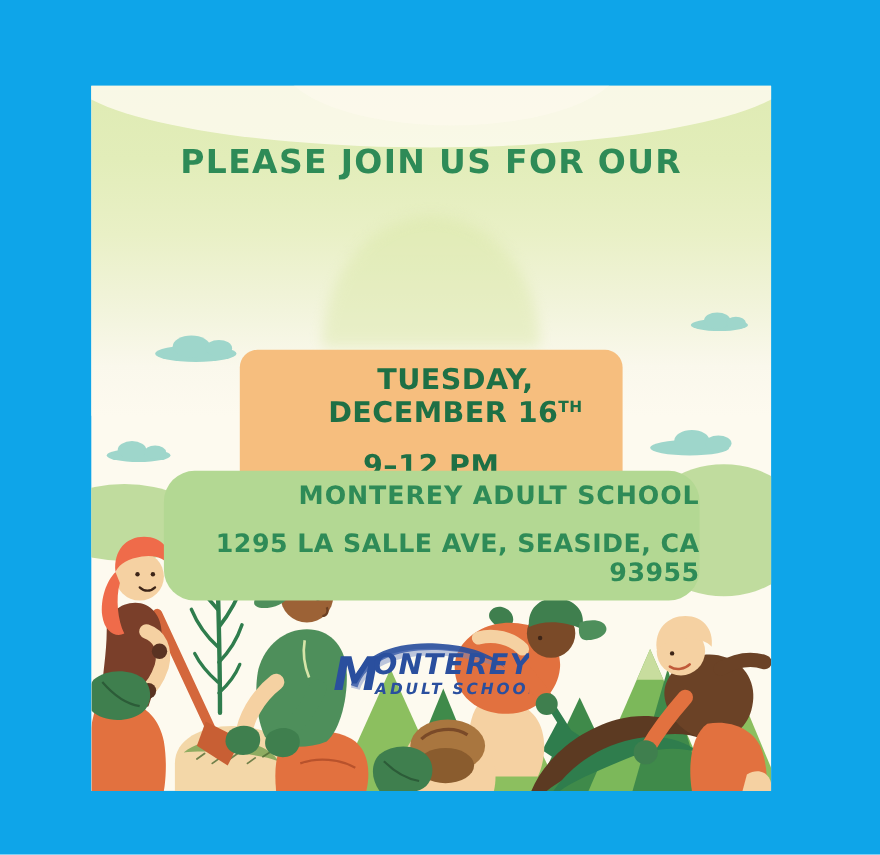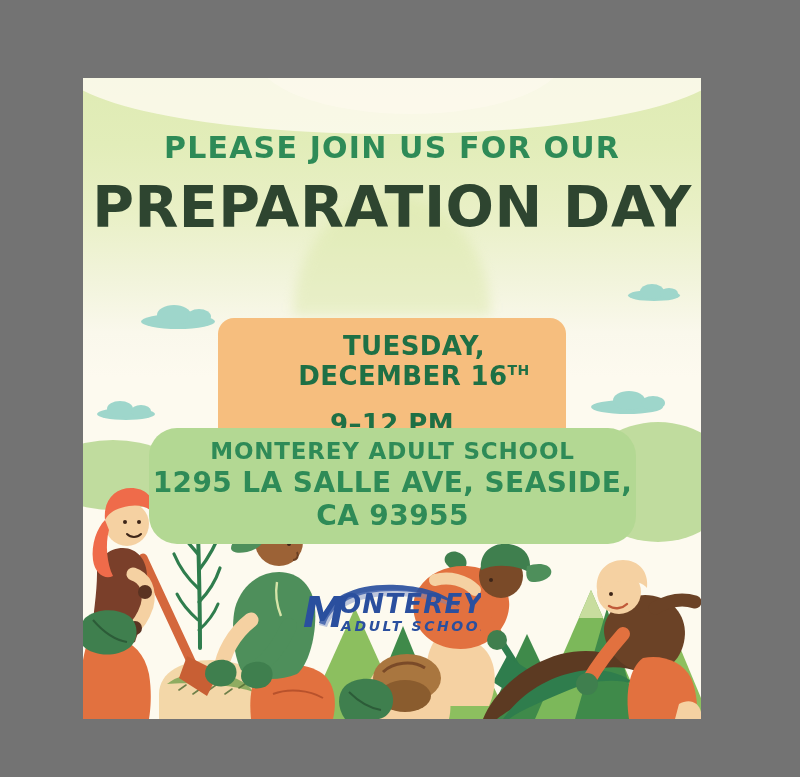--- a/index.html
+++ b/index.html
@@ -9,21 +9,21 @@
     height: 777px;
     background: #ffffff;
     font-family: "Liberation Sans", sans-serif;
     overflow: hidden;
   }
 
   #poster-root {
     position: relative;
     width: 800px;
     height: 777px;
-    background: #737373;
+    background: #0ea5e9;
   }
 
   
   .flyer-card {
     position: absolute;
     left: 83px;
     top: 78px;
     width: 618px;
     height: 641px;
     background: #fdfaef;
@@ -153,28 +153,28 @@
 
   
   .address-pill {
     position: absolute;
     left: 66px;
     top: 350px;
     width: 487px;
     padding: 10px 0 12px 0;
     background: #b3d893;
     border-radius: 28px;
-    text-align: center;
+    text-align: right;
     color: #2e8b57;
     font-family: "DejaVu Sans", sans-serif;
     font-weight: 700;
     z-index: 3;
   }
   .addr-line1 { font-size: 23px; letter-spacing: .8px; }
-  .addr-line2 { font-size: 28px; letter-spacing: .4px; margin-top: 2px; }
+  .addr-line2 { font-size: 23px; letter-spacing: .4px; margin-top: 18px; }
 
   
   .logo-wrap {
     position: absolute;
     left: 218px;
     top: 505px;
     width: 180px;
     height: 52px;
     z-index: 6;
   }
@@ -206,21 +206,20 @@
     <div class="cloud cloud-b"></div>
     <div class="cloud cloud-c"></div>
     <div class="cloud cloud-d"></div>
 
     <div class="blob blob-left"></div>
     <div class="blob blob-right"></div>
 
     <div class="text-stack">
       <p class="eyebrow">PLEASE JOIN US FOR OUR</p>
       <h1 class="headline">
-        <span class="line2">PREPARATION DAY</span>
       </h1>
     </div>
 
     <div class="date-banner">
       <div class="date-line1">
         <span>TUESDAY, DECEMBER 16</span><sup>TH</sup>
       </div>
       <div class="date-line2">9–12 PM</div>
     </div>
 

